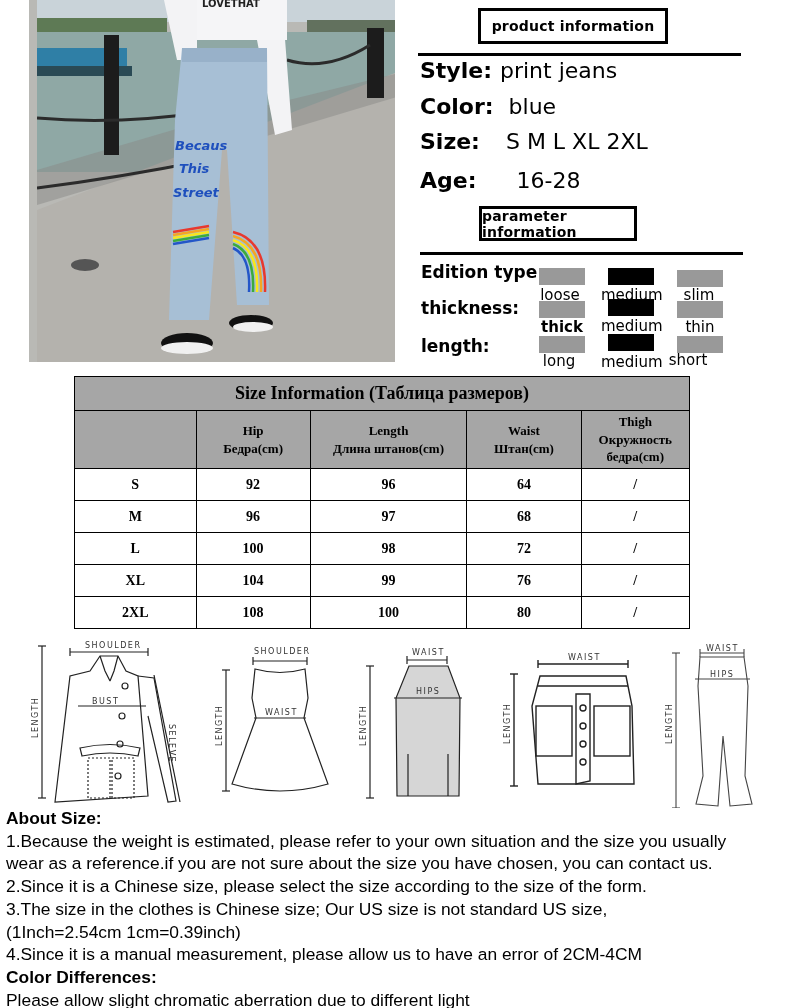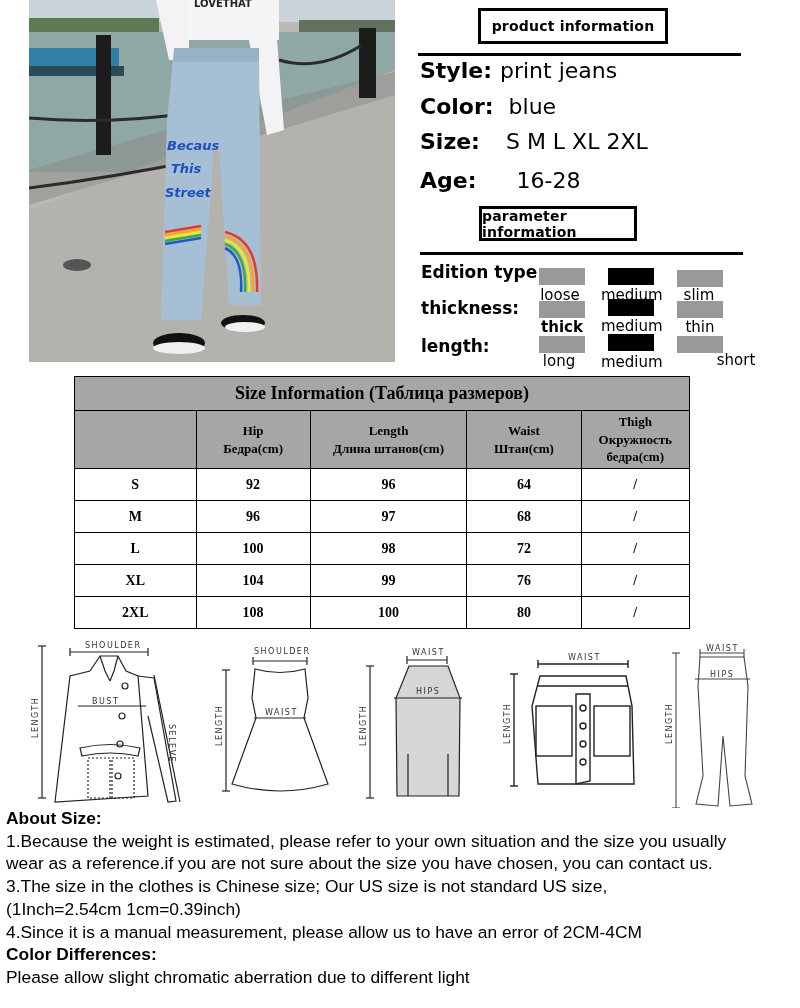--- a/index.html
+++ b/index.html
@@ -3,20 +3,21 @@
   <meta charset="utf-8">
   <style>
     * { box-sizing: border-box; margin: 0; padding: 0; }
     html, body { width: 800px; height: 1008px; background: #ffffff; overflow: hidden; }
     body { position: relative; font-family: "DejaVu Sans", sans-serif; color: #000; }
 
     
     .photo {
       position: absolute; left: 29px; top: 0; width: 366px; height: 362px; overflow: hidden;
       background: #b9b9b5;
+      padding-left: 8px;
     }
     .photo svg { display: block; }
 
     
     .boxed-heading {
       position: absolute; border: 3px solid #000; background: #fff;
       font-family: "DejaVu Sans", sans-serif; font-weight: bold; font-size: 14px;
       display: flex; align-items: center; justify-content: center; letter-spacing: 0.2px;
     }
     .h-product { left: 478px; top: 8px; width: 190px; height: 36px; }
@@ -160,21 +161,21 @@
 <div class="swatch black" style="left:608px; top:299px;"></div>
 <div class="sw-cap" style="left:601px; top:317px;">medium</div>
 <div class="swatch gray" style="left:677px; top:301px;"></div>
 <div class="sw-cap" style="left:670px; top:318px;">thin</div>
 
 <div class="swatch gray" style="left:539px; top:336px;"></div>
 <div class="sw-cap" style="left:529px; top:352px;">long</div>
 <div class="swatch black" style="left:608px; top:334px;"></div>
 <div class="sw-cap" style="left:601px; top:353px;">medium</div>
 <div class="swatch gray" style="left:677px; top:336px;"></div>
-<div class="sw-cap" style="left:706px; top:351px;">short</div>
+<div class="sw-cap" style="left:658px; top:351px;">short</div>
 
 <table class="size-table">
   <colgroup>
     <col style="width:123px">
       <col style="width:115px">
       <col style="width:158px">
       <col style="width:115px">
       <col style="width:109px">
   </colgroup>
   <thead>
@@ -339,18 +340,19 @@
     <text class="dlabel" x="46" y="15">WAIST</text>
     <text class="dlabel" x="50" y="41">HIPS</text>
     <text class="dlabel" transform="translate(12,108) rotate(-90)">LENGTH</text>
   </svg>
 </div>
 
 <div class="notes">
   <div class="nhead">About Size:</div>
   <div>1.Because the weight is estimated, please refer to your own situation and the size you usually</div>
   <div>wear as a reference.if you are not sure about the size you have chosen, you can contact us.</div>
+  <div>2.Since it is a Chinese size, please select the size according to the size of the form.</div>
   <div>3.The size in the clothes is Chinese size; Our US size is not standard US size,</div>
   <div>(1Inch=2.54cm 1cm=0.39inch)</div>
   <div>4.Since it is a manual measurement, please allow us to have an error of 2CM-4CM</div>
   <div class="nhead">Color Differences:</div>
   <div>Please allow slight chromatic aberration due to different light</div>
 </div>
 
 </body></html>

